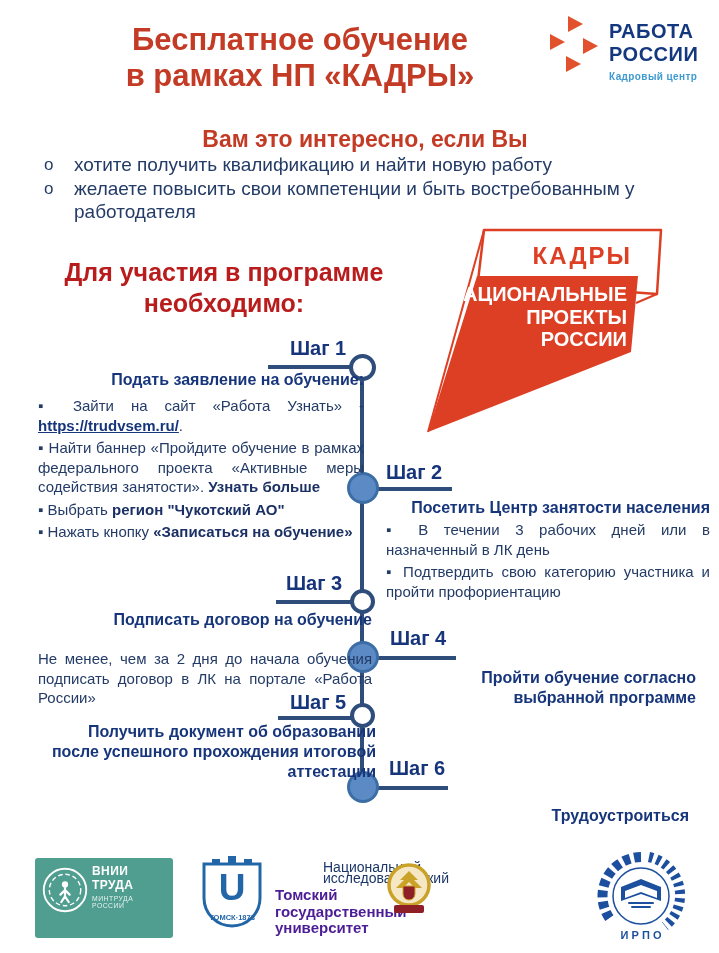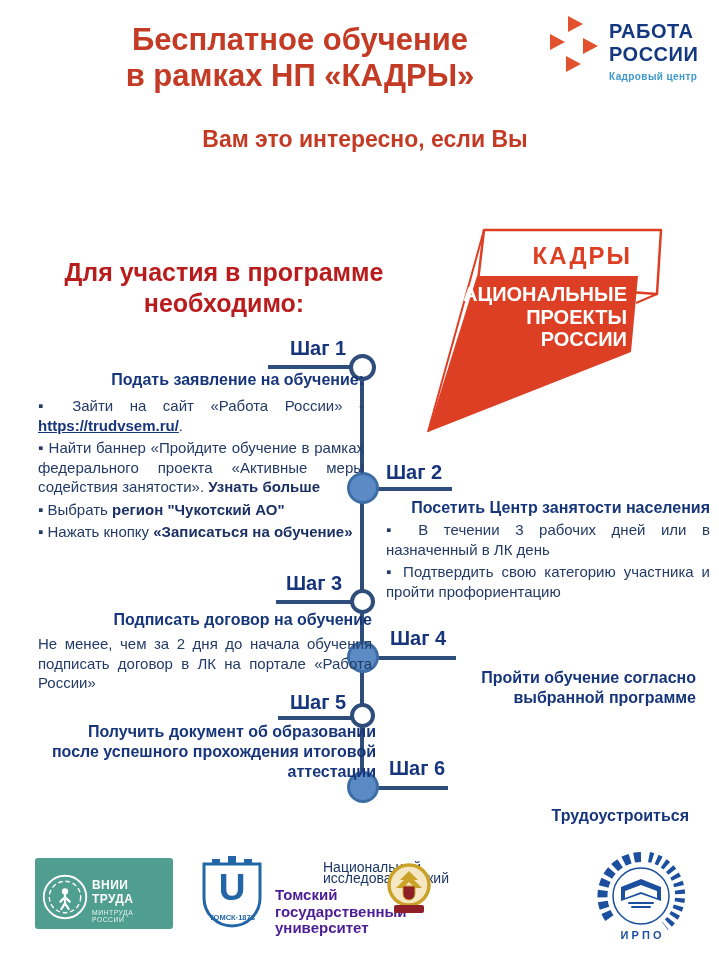--- a/index.html
+++ b/index.html
@@ -61,22 +61,22 @@
   .sb3{ left:38px; top:610px; width:334px; } .sb4{ left:390px; top:668px; width:306px; }
   .sb5{ left:46px; top:722px; width:330px; } .sb6{ left:389px; top:806px; width:300px; }
   .step-title { color:#16357a; font-weight:800; font-size:16px; line-height:20px; margin-bottom:6px;text-align:right; }
   .step-body { color:#233b66; font-size:15px; line-height:19.5px; }
   .step-body p { margin:0 0 3px; text-align:justify; }
   .step-body .b { font-weight:800; color:#1b3064; }
   .step-body .u { text-decoration:underline; }
   .step-body .link { color:#16357a; cursor:pointer; }
 
   
-  .vnii { position:absolute; left:35px; top:858px; width:138px; height:71px; background:#4f9e90;
-    border-radius:3px; display:flex; align-items:flex-end; padding:6px; gap:3px; }
+  .vnii { position:absolute; left:35px; top:858px; width:138px; height:80px; background:#4f9e90;
+    border-radius:3px; display:flex; align-items:flex-start; padding:6px; gap:3px; }
   .vnii-text .t1 { color:#fff; font-size:12px; font-weight:600; letter-spacing:.4px; }
   .vnii-text .t2 { color:#e8f3f1; font-size:6.8px; margin-top:3px; letter-spacing:.5px; }
   .tsu { position:absolute; left:198px; top:854px; display:flex; gap:9px; }
   .tsu-text { padding-top:8px; }
   .tsu-small { color:#1b3667; font-size:14px; line-height:10.5px;padding-left:48px; }
   .tsu-bold { color:#4c1d95; font-weight:800; font-size:15px; line-height:16.5px; margin-top:4px; }
   .ranepa { position:absolute; left:386px; top:860px; display:flex; gap:6px; }
   .ranepa-text { padding-top:2px; }
   .ranepa-title { color:#9e1b32; font-weight:800; font-size:28px; line-height:28px; letter-spacing:1px; }
   .ranepa-sub { color:#b02c35; font-weight:700; font-size:6.9px; line-height:9.5px; letter-spacing:.4px; }
@@ -101,20 +101,24 @@
       <div class="tri t4"></div>
     </div>
     <div class="rr-text">
       <div class="rr-word">РАБОТА</div>
       <div class="rr-word">РОССИИ</div>
       <div class="rr-sub">Кадровый центр</div>
     </div>
   </div>
 
   <div class="intro-heading">Вам это интересно, если Вы</div>
+  <ul class="intro-list">
+    <li>хотите получить квалификацию и найти новую работу</li>
+    <li>желаете повысить свои компетенции и быть востребованным у работодателя</li>
+  </ul>
 
   <div class="program-heading">
     <div>Для участия в программе</div>
     <div>необходимо:</div>
   </div>
 
   <svg class="np-logo" width="290" height="230" viewBox="0 0 290 230">
     <polygon points="64,4 241,4 237,68 58,55" fill="#ffffff" stroke="#dd3f24" stroke-width="2.5" stroke-linejoin="round"></polygon>
     <line x1="64" y1="4" x2="8" y2="206" stroke="#dd3f24" stroke-width="2"></line>
     <line x1="237" y1="68" x2="216" y2="77" stroke="#dd3f24" stroke-width="2"></line>
@@ -142,35 +146,35 @@
   <div class="step-label sl1">Шаг 1</div>
   <div class="step-label sl2">Шаг 2</div>
   <div class="step-label sl3">Шаг 3</div>
   <div class="step-label sl4">Шаг 4</div>
   <div class="step-label sl5">Шаг 5</div>
   <div class="step-label sl6">Шаг 6</div>
 
   <div class="step-block sb1">
     <div class="step-title">Подать заявление на обучение:</div>
     <div class="step-body">
-        <p><span>▪ Зайти на сайт «Работа России» - </span><span class="b u link">https://trudvsem.ru/</span><span>.</span></p>
+        <p><span>▪ Зайти на сайт «Работа Узнать» - </span><span class="b u link">https://trudvsem.ru/</span><span>.</span></p>
         <p><span>▪ Найти баннер «Пройдите обучение в рамках федерального проекта «Активные меры содействия занятости». </span><span class="b">Узнать больше</span></p>
         <p><span>▪ Выбрать </span><span class="b">регион "Чукотский АО"</span></p>
         <p><span>▪ Нажать кнопку </span><span class="b">«Записаться на обучение»</span></p>
       </div>
   </div>
   <div class="step-block sb2">
     <div class="step-title" style="margin-bottom:2px">Посетить Центр занятости населения</div>
     <div class="step-body">
         <p><span>▪ В течении 3 рабочих дней или в назначенный в ЛК день</span></p>
         <p><span>▪ Подтвердить свою категорию участника и пройти профориентацию</span></p>
       </div>
   </div>
   <div class="step-block sb3">
-    <div class="step-title" style="margin-bottom:4px">Подписать договор на обучение</div>
+    <div class="step-title" style="margin-bottom:19px">Подписать договор на обучение</div>
     <div class="step-body">
         <p><span>Не менее, чем за 2 дня до начала обучения подписать договор в ЛК на портале «Работа России»</span></p>
       </div>
   </div>
   <div class="step-block sb4">
     <div class="step-title">Пройти обучение согласно выбранной программе</div>
   </div>
   <div class="step-block sb5">
     <div class="step-title">Получить документ об образовании после успешного прохождения итоговой аттестации</div>
   </div>

